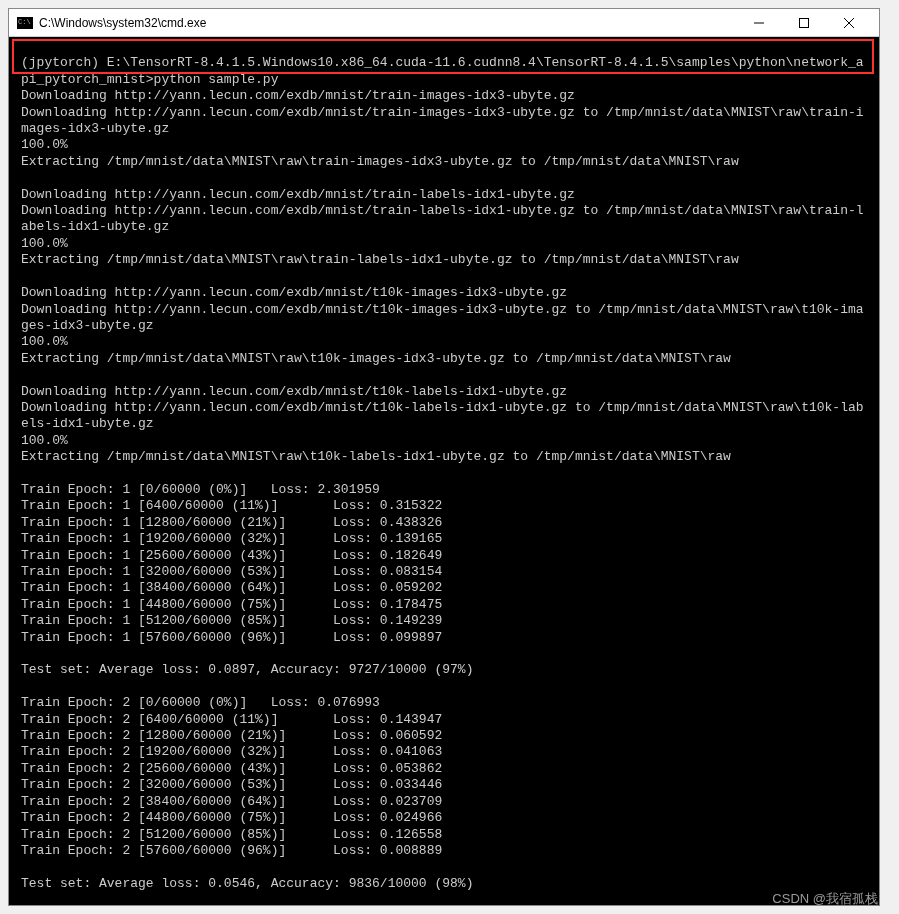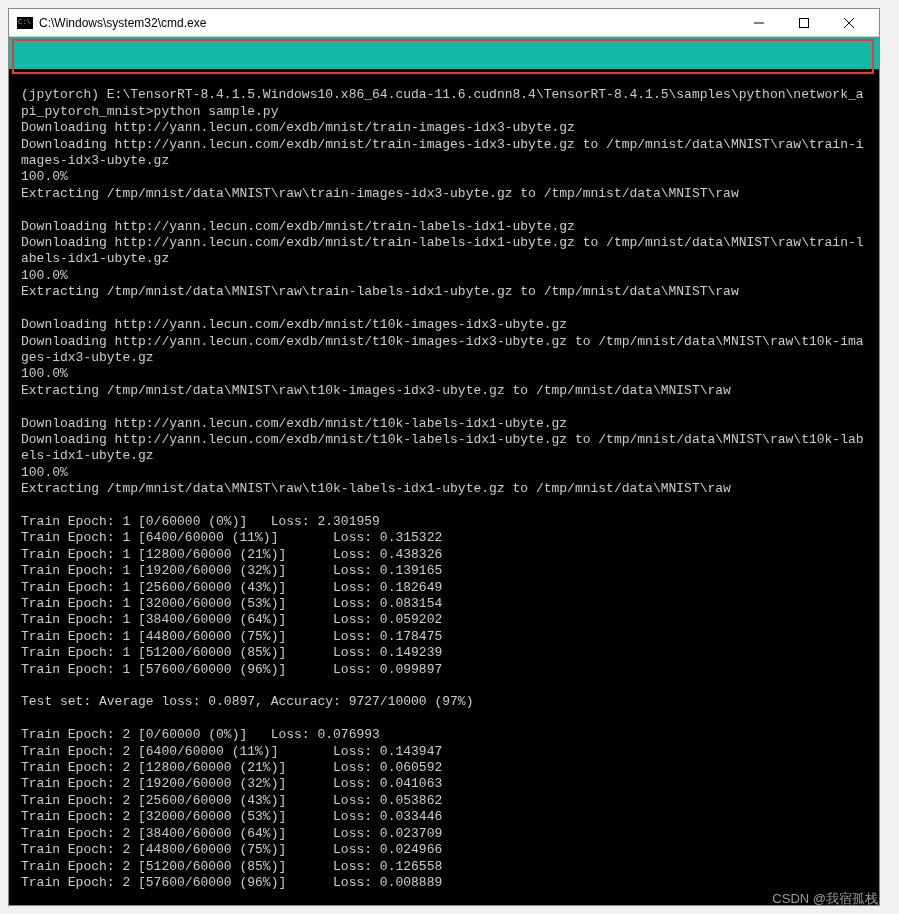--- a/index.html
+++ b/index.html
@@ -11,25 +11,24 @@
       height: 914px;
       overflow: hidden;
       position: relative;
     }
     .window {
       position: absolute;
       top: 8px;
       left: 8px;
       width: 872px;
       height: 898px;
-      background: #14b8a6;
+      background: #22c55e;
       border: 1px solid #888;
       display: flex;
       flex-direction: column;
-      gap: 32px;
     }
     .titlebar {
       height: 28px;
       background: #fff;
       display: flex;
       align-items: center;
       padding: 0 8px;
       border-bottom: 1px solid #ccc;
     }
     .titlebar-icon {

